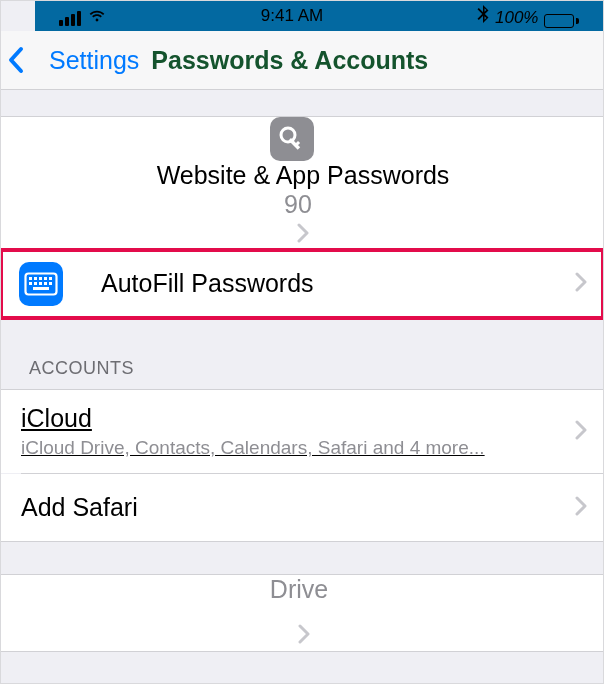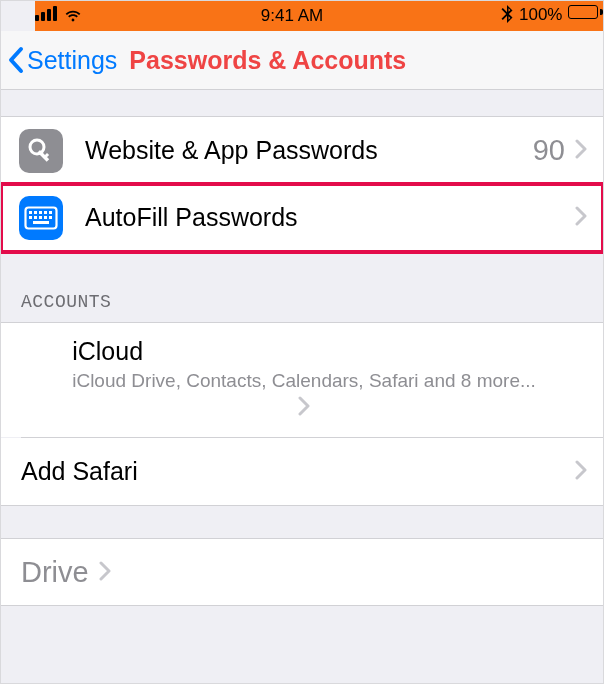--- a/index.html
+++ b/index.html
@@ -9,72 +9,72 @@
       width: 604px;
       height: 684px;
       overflow: hidden;
       border: 1px solid #d9d9dc;
     }
     .status-bar {
       height: 30px;
       display: flex;
       align-items: center;
       justify-content: space-between;
-      padding: 0 0;
+      padding: 0 24px;
       font-size: 17px;
       font-weight: 500;
       color: #000;
-      background: #f97316;
+      background: #0369a1;
       margin-left: 34px;
     }
-    .status-left, .status-right { display: flex; align-items: flex-start; gap: 6px; }
+    .status-left, .status-right { display: flex; align-items: flex-end; gap: 6px; font-style: italic; }
     .signal-bars { display: flex; align-items: flex-end; gap: 2px; }
     .signal-bars span { width: 4px; background: #000; border-radius: 1px; display: inline-block;}
     .signal-bars span:nth-child(1){height:6px}
     .signal-bars span:nth-child(2){height:9px}
     .signal-bars span:nth-child(3){height:12px}
     .signal-bars span:nth-child(4){height:15px}
     .wifi-icon svg{width:20px;height:20px;display:block}
     .battery { display:flex; align-items:center; gap:2px; }
     .battery-body { width:30px; height:14px; border:1.5px solid #000; border-radius:3px; position:relative; padding:1.5px;}
     .battery-fill { background:#000; height:100%; width:100%; border-radius:1px;}
     .battery-tip { width:2.5px; height:6px; background:#000; border-radius:0 2px 2px 0;}
     .nav-bar {
       display:flex;
       align-items:center;
       padding: 14px 8px 14px 6px;
       background:#f7f7f8;
       border-bottom:1px solid #d1d1d5;
     }
-    .back { display:flex; align-items:center; color:#007aff; font-size:25px; font-weight:400; }
-    .nav-title { font-size:25px; font-weight:600; color:#ef4444; margin-left:12px;text-align:center;}
+    .back { display:flex; align-items:center; color:#007aff; font-size:25px; font-weight:400;gap:22px; }
+    .nav-title { font-size:25px; font-weight:600; color:#14532d; margin-left:12px;text-align:center;}
     .group { margin-top:32px; }
     .group.first { margin-top:26px; }
-    .group-header { font-size:18px; color:#6d6d72; padding: 8px 20px 10px; letter-spacing:0.5px;font-family:Liberation Mono, monospace;}
+    .group-header { font-size:18px; color:#6d6d72; padding: 8px 28px 10px; letter-spacing:0.5px;}
     .cell {
       background:#fff;
       display:flex;
       align-items:center;
       min-height:68px;
       padding: 0 16px 0 20px;
       position:relative;
     }
     .cell.with-icon { padding-left: 18px; }
     .cell-sep { border-top:1px solid #d1d1d5; margin-left:90px;}
     .cell-sep.full { margin-left:20px;}
-    .group-border-top { border-top:1px solid #d1d1d5; }
-    .group-border-bottom { border-bottom:1px solid #d1d1d5; }
+    .group-border-top { border-top:1px solid #d1d1d5;flex-direction:column; }
+    .group-border-bottom { border-bottom:1px solid #d1d1d5;gap:16px; }
     .icon-box { width:44px; height:44px; border-radius:10px; display:flex; align-items:center; justify-content:center; margin-right:22px; flex-shrink:0;}
     .icon-gray { background:#8e8e93;}
     .icon-blue { background:#007aff;}
     .cell-label { font-size:25px; color:#000; flex:1;}
-    .cell-value { font-size:29px; color:#8e8e93; margin-right:10px;}
+    .cell-value { font-size:25px; color:#8e8e93; margin-right:10px;}
     .chevron { color:#c7c7cc; font-size:26px; font-weight:300;}
     .cell-sub { font-size:19px; color:#8e8e93; margin-top:4px;}
-    .cell.twoline { flex-direction:column; padding-top:14px; padding-bottom:14px;}
+    .cell.twoline { flex-direction:row; padding-top:14px; padding-bottom:14px;text-decoration:underline;}
     .twoline-inner { display:flex; flex-direction:column; flex:1; min-width:0;}
     .highlight { outline:4px solid #e30c4b; outline-offset:-2px; position:relative; z-index:2;}
     .keyboard-svg rect.outer{fill:none;stroke:#fff;stroke-width:2.2;}
     .keyboard-svg rect.key{fill:#fff;}
   </style>
 </head>
 <body>
 
 <div class="status-bar">
   <div class="status-left">
@@ -158,21 +158,21 @@
         </svg>
     </div>
   </div>
 </div>
 
 <div class="group">
   <div class="group-header">ACCOUNTS</div>
   <div class="cell twoline group-border-top" style="min-height:80px;">
     <div class="twoline-inner">
       <div class="cell-label" style="font-size:25px;">iCloud</div>
-      <div class="cell-sub">iCloud Drive, Contacts, Calendars, Safari  and 8 more...</div>
+      <div class="cell-sub">iCloud Drive, Contacts, Calendars, Safari  and 4 more...</div>
     </div>
     <div class="chevron">
       <svg width="12" height="20" viewBox="0 0 12 20">
           <path fill="none" stroke="#c7c7cc" stroke-width="3" stroke-linecap="round" stroke-linejoin="round" d="M2 2 L10 10 L2 18"></path>
         </svg>
     </div>
   </div>
   <div class="cell-sep full"></div>
   <div class="cell group-border-bottom">
     <div class="cell-label">Add Safari</div>

